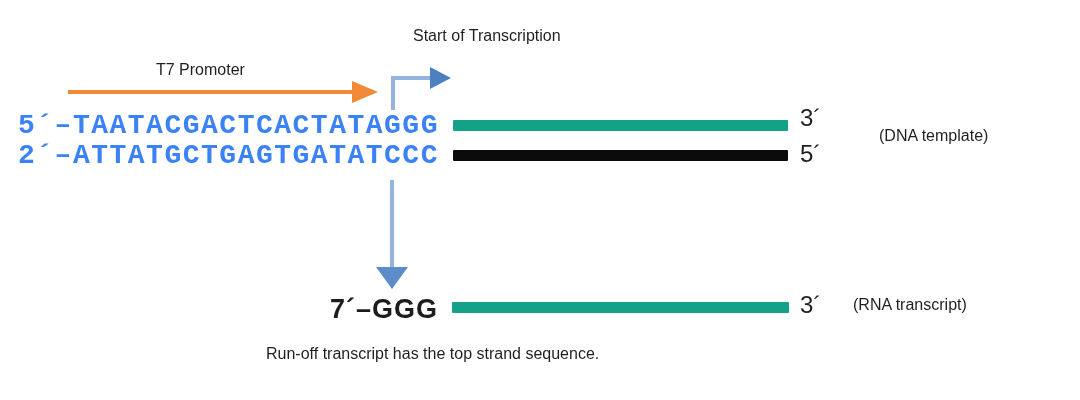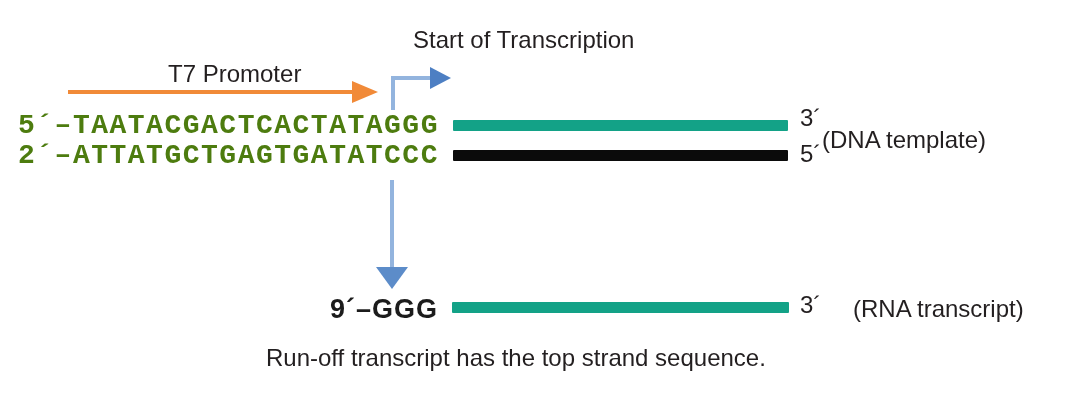--- a/index.html
+++ b/index.html
@@ -8,32 +8,32 @@
     width: 1080px;
     height: 400px;
     background: #ffffff;
     overflow: hidden;
     font-family: "Liberation Sans", sans-serif;
   }
   .lbl {
     position: absolute;
     color: var(--text, #231f20);
     white-space: nowrap;
-    font-size: 24px;
+    font-size: 16px;
     line-height: 1.2;
   }
   .prime-lbl { font-size: 24px; }
   .seq {
     position: absolute;
     font-family: "Liberation Mono", monospace;
     font-weight: bold;
     font-size: 28px;
     line-height: 1.0;
     letter-spacing: 1.5px;
-    color: #4d7c0f;
+    color: #3b82f6;
     white-space: nowrap;
   }
   .rna-seq {
     position: absolute;
     font-weight: bold;
     font-size: 27px;
     line-height: 1.0;
     letter-spacing: 1px;
     color: #1c1c1c;
     white-space: nowrap;
@@ -96,47 +96,47 @@
     border-top: 22px solid var(--down-arrow-head, #5c8cc9);
   }
 </style>
 </head>
 <body>
 
 <div id="canvas">
 
   <div class="lbl" style="left:413px; top:26px;">Start of Transcription</div>
 
-  <div class="lbl" style="left:168px; top:60px;">T7 Promoter</div>
+  <div class="lbl" style="left:156px; top:60px;">T7 Promoter</div>
 
   <div>
     <div class="promoter-line"></div>
     <div class="promoter-head"></div>
   </div>
 
   <div>
     <div class="bent-v"></div>
     <div class="bent-h"></div>
     <div class="bent-head"></div>
   </div>
 
   <div class="seq" style="left:18px; top:112px;">5´–TAATACGACTCACTATAGGG</div>
   <div class="bar bar-green" style="left:453px; top:120px; width:335px;"></div>
   <div class="lbl prime-lbl" style="left:800px; top:104px;">3´</div>
-  <div class="lbl" style="left:822px; top:126px;text-align:center;">(DNA template)</div>
+  <div class="lbl" style="left:879px; top:126px;text-align:center;">(DNA template)</div>
 
   <div class="seq" style="left:18px; top:142px;">2´–ATTATGCTGAGTGATATCCC</div>
   <div class="bar bar-black" style="left:453px; top:150px; width:335px;"></div>
   <div class="lbl prime-lbl" style="left:800px; top:140px;">5´</div>
 
   <div>
     <div class="down-line"></div>
     <div class="down-head"></div>
   </div>
 
-  <div class="rna-seq" style="left:330px; top:296px;">9´–GGG</div>
+  <div class="rna-seq" style="left:330px; top:296px;">7´–GGG</div>
   <div class="bar bar-green" style="left:452px; top:302px; width:337px;"></div>
   <div class="lbl prime-lbl" style="left:800px; top:291px;">3´</div>
   <div class="lbl" style="left:266px; top:344px;">Run-off transcript has the top strand sequence.</div>
 
   <div class="lbl" style="left:853px; top:295px;">(RNA transcript)</div>
 
 </div>
 
 </body></html>

